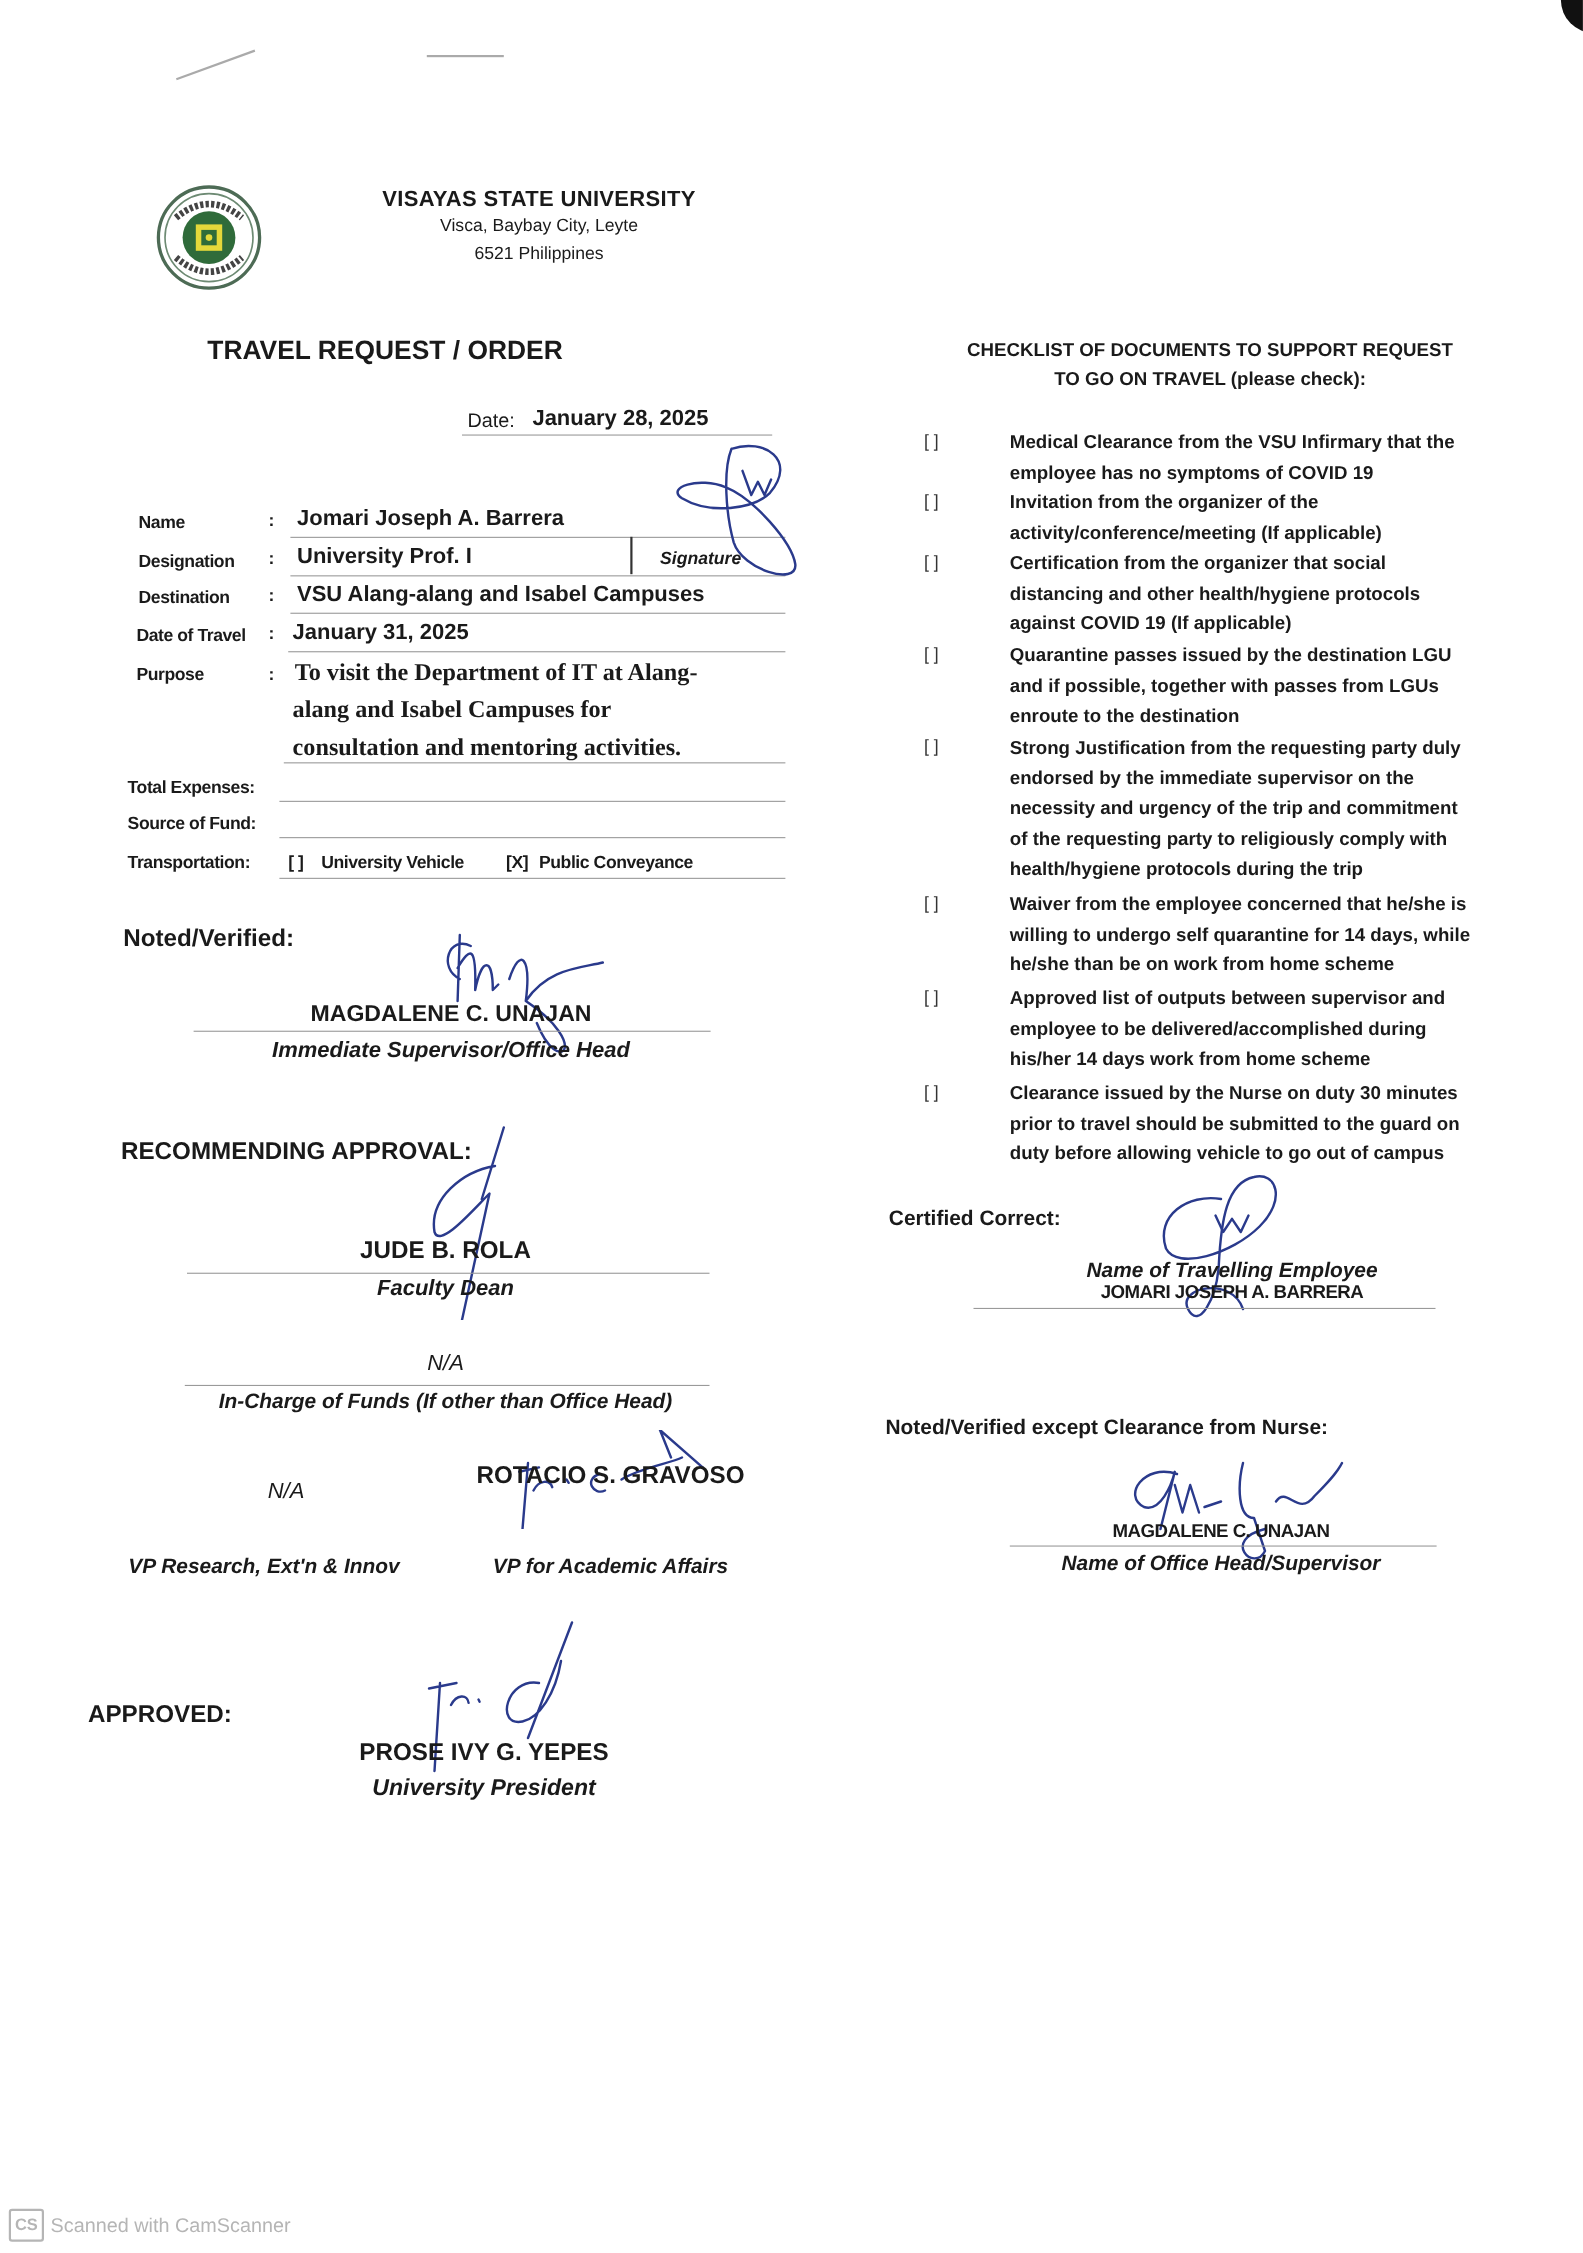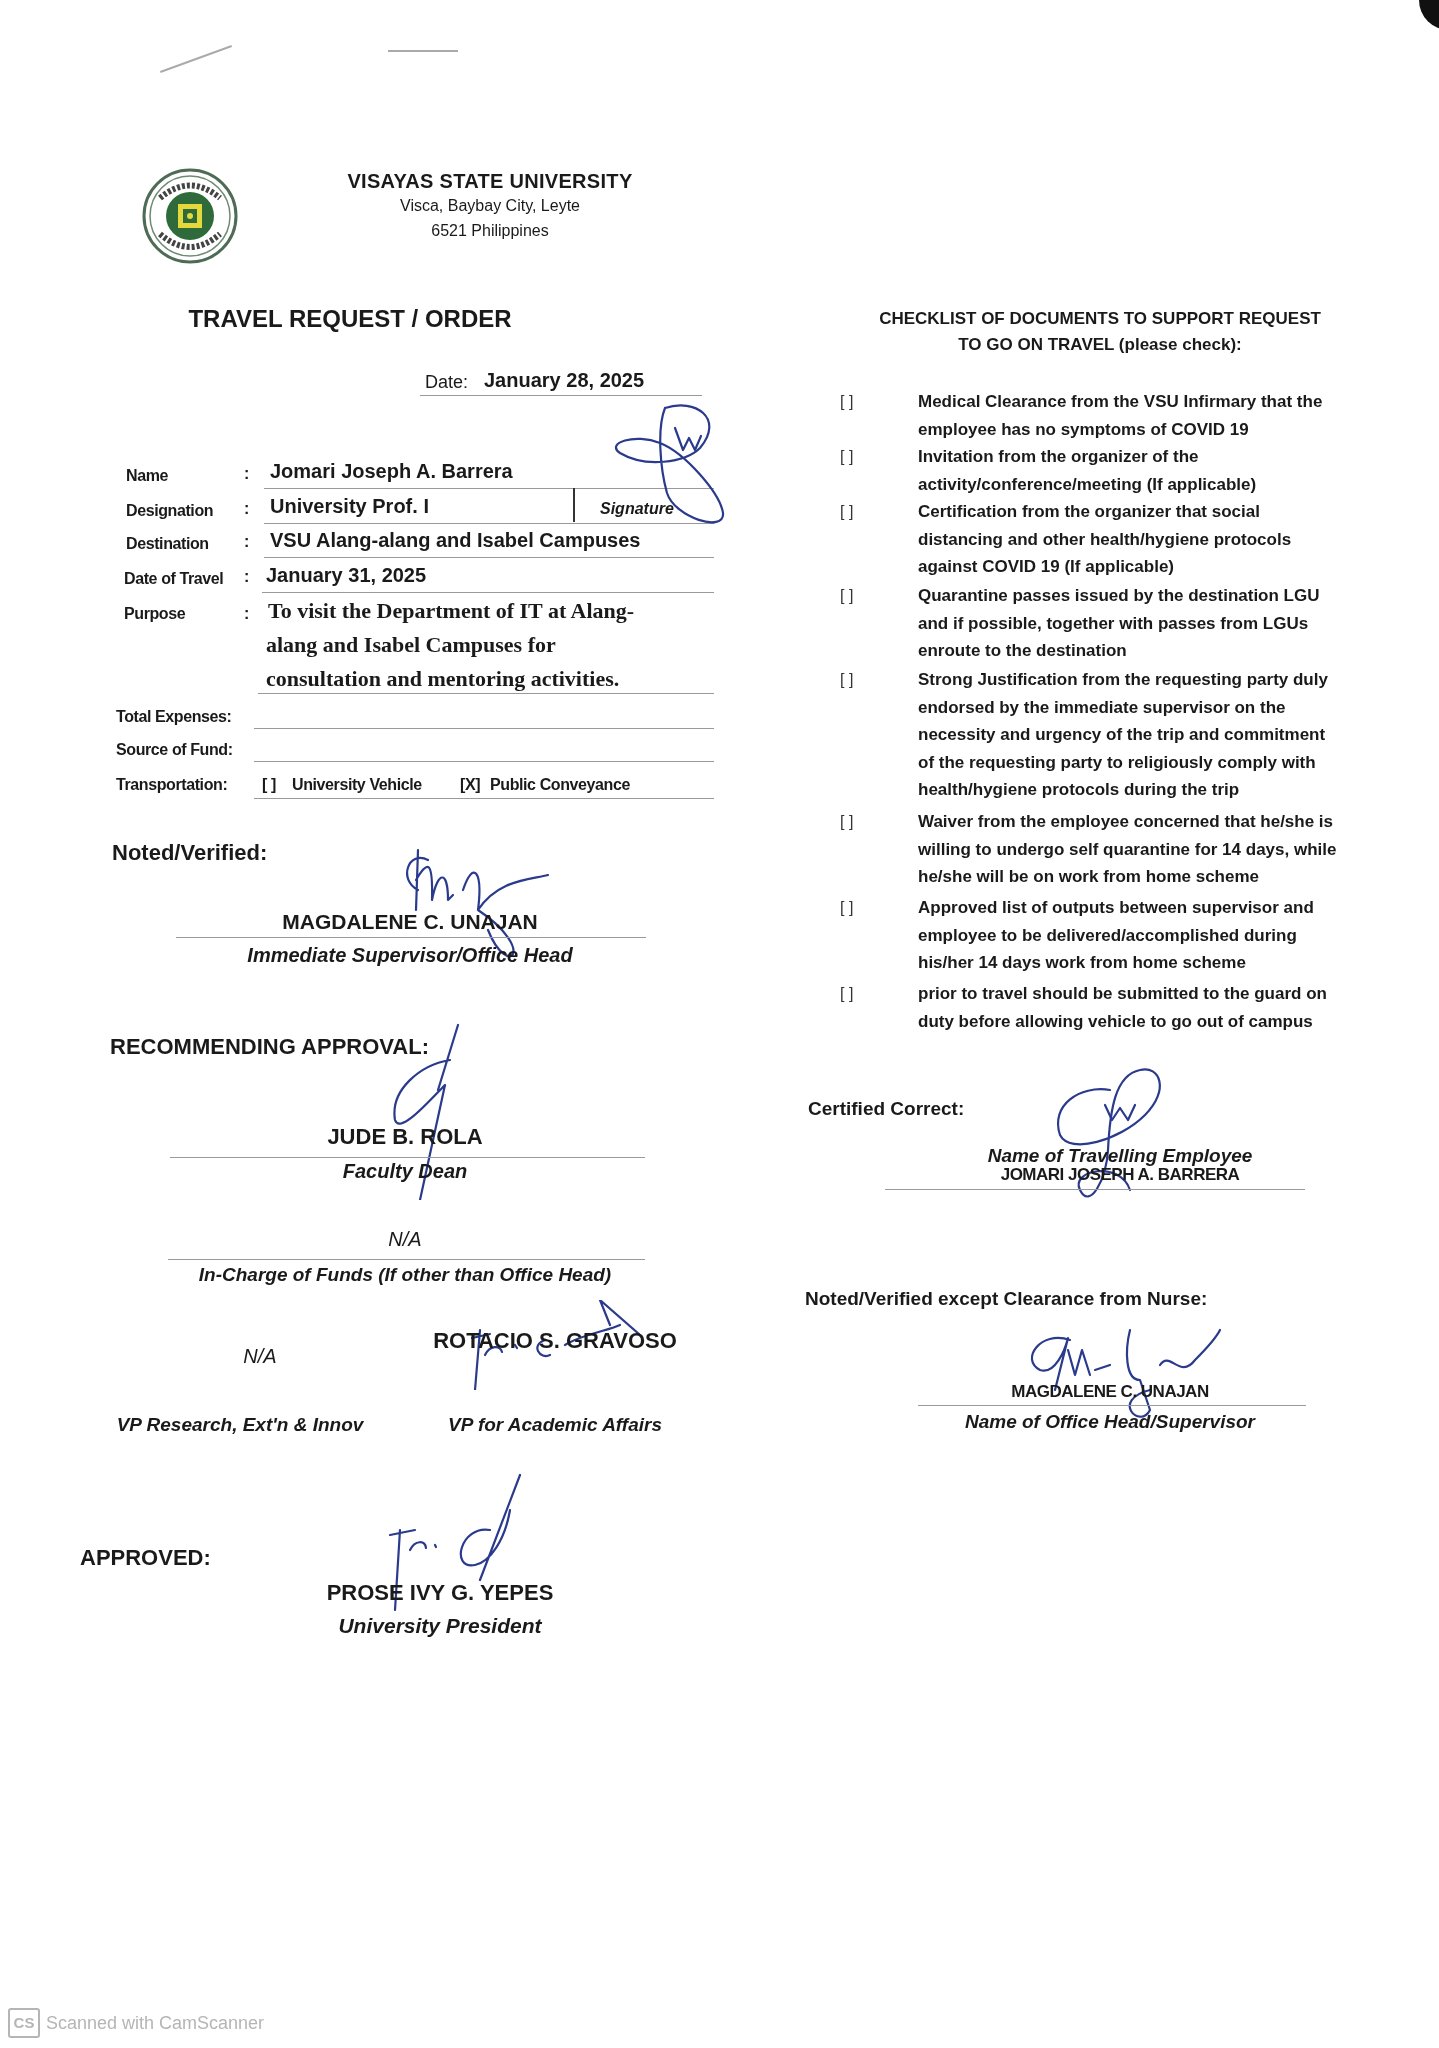--- a/index.html
+++ b/index.html
@@ -195,32 +195,33 @@
   <div>endorsed by the immediate supervisor on the</div>
   <div>necessity and urgency of the trip and commitment</div>
   <div>of the requesting party to religiously comply with</div>
   <div>health/hygiene protocols during the trip</div>
 </div>
 
 <div class="ck-box" style="top:813px;">[ ]</div>
 <div class="ck-text" style="top:808px;">
   <div>Waiver from the employee concerned that he/she is</div>
   <div>willing to undergo self quarantine for 14 days, while</div>
-  <div>he/she will be on work from home scheme</div>
+  <div>he/she than be on work from home scheme</div>
 </div>
 
 <div class="ck-box" style="top:899px;">[ ]</div>
 <div class="ck-text" style="top:894px;">
   <div>Approved list of outputs between supervisor and</div>
   <div>employee to be delivered/accomplished during</div>
   <div>his/her 14 days work from home scheme</div>
 </div>
 
 <div class="ck-box" style="top:985px;">[ ]</div>
 <div class="ck-text" style="top:980px;">
+  <div>Clearance issued by the Nurse on duty 30 minutes</div>
   <div>prior to travel should be submitted to the guard on</div>
   <div>duty before allowing vehicle to go out of campus</div>
 </div>
 
 <div class="abs bold" style="left:808px;top:1098px;font-size:19px;">Certified Correct:</div>
 <svg class="sig" style="left:1020px;top:1060px;width:160px;height:150px;" viewBox="0 0 160 150">
   <path d="M90 30 C 60 25, 30 45, 40 75 C 50 95, 100 80, 125 55 C 150 30, 140 5, 120 10 C 95 15, 90 50, 88 90 C 86 120, 70 150, 60 130 C 50 110, 100 100, 110 130"></path>
   <path d="M85 45 L 92 60 L 100 48 L 108 60 L 115 45"></path>
 </svg>
 <div class="abs center bold" style="left:890px;top:1165px;width:460px;font-size:17px;letter-spacing:-0.5px;">JOMARI JOSEPH A. BARRERA</div>

